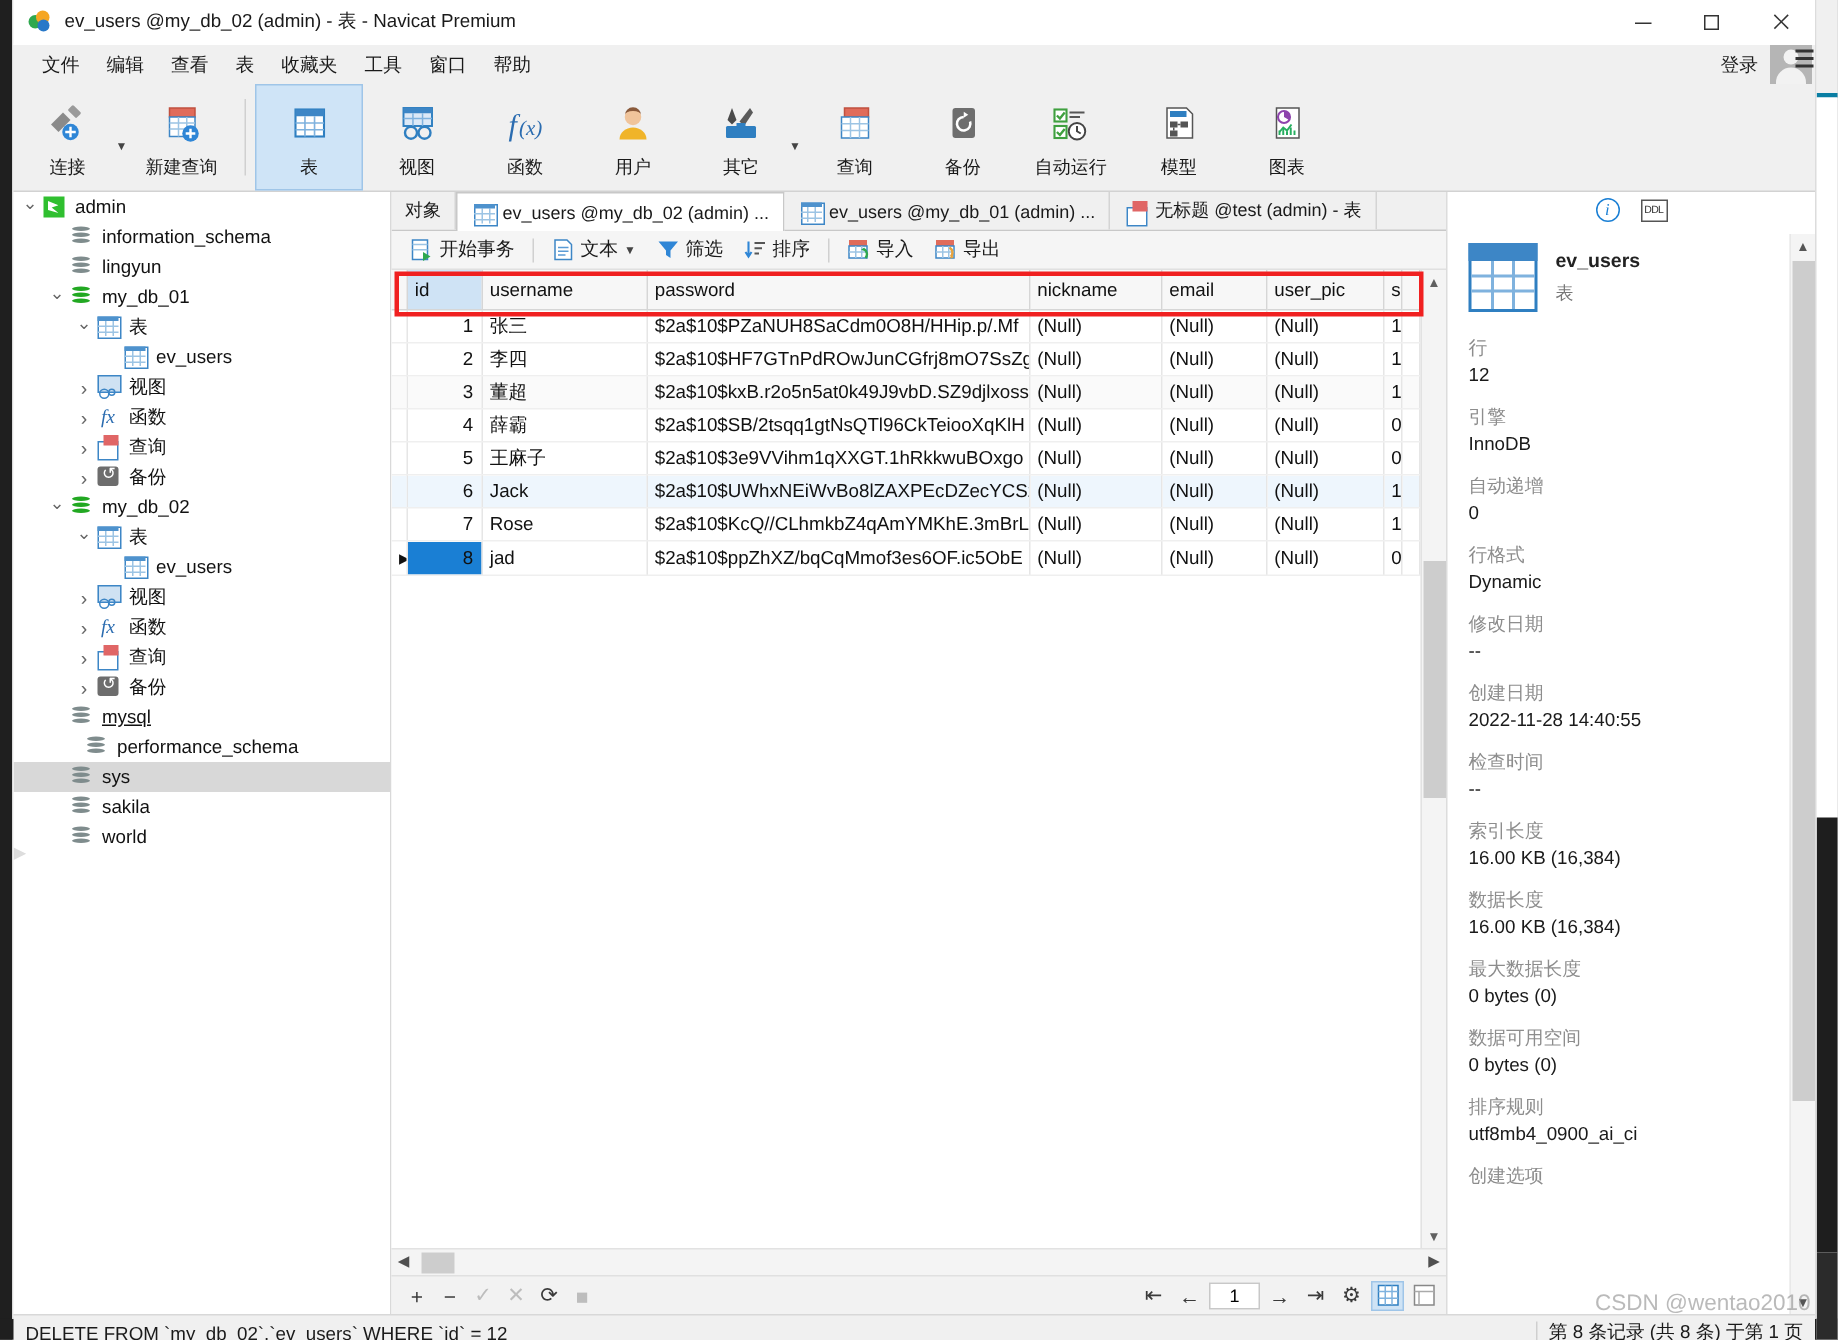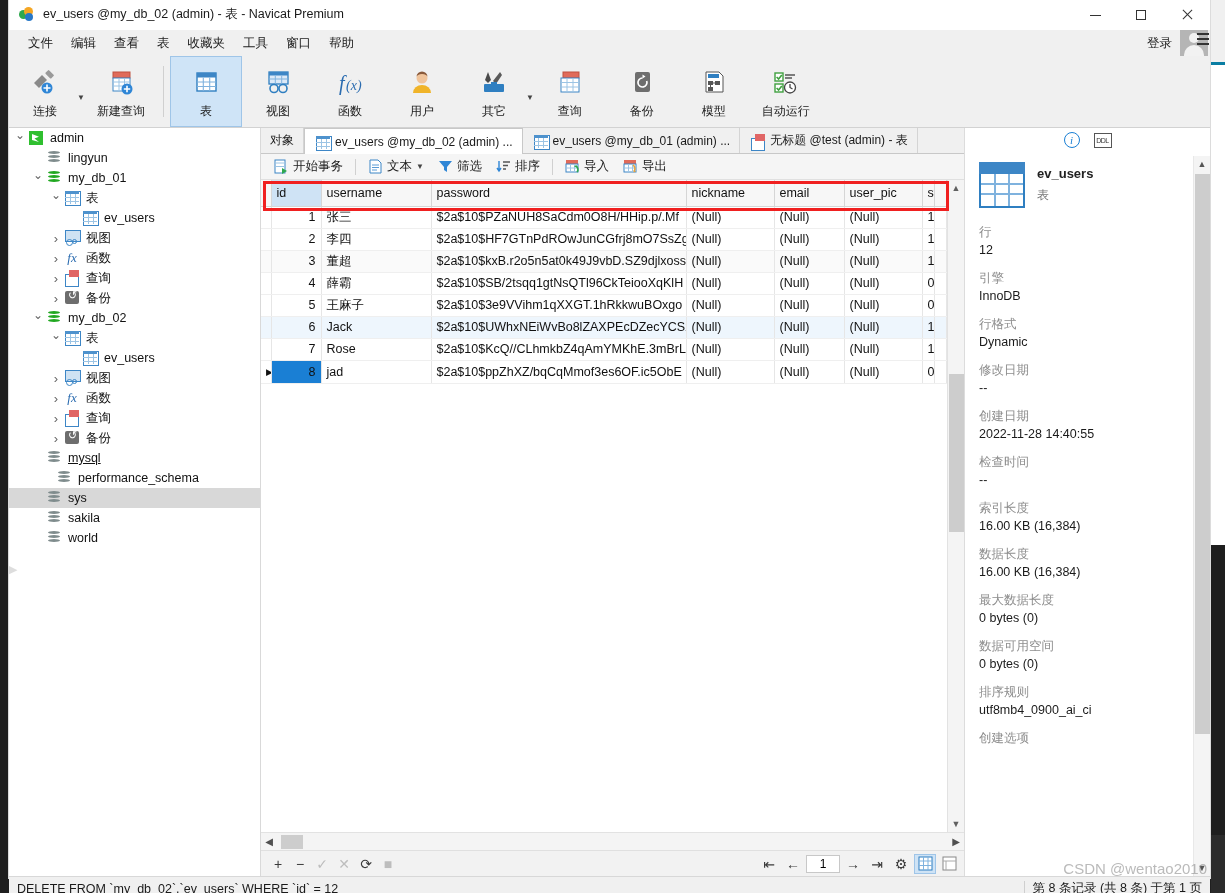--- a/index.html
+++ b/index.html
@@ -424,57 +424,78 @@
             <path d="M15.5 8 a4.5 4.5 0 1 0 4.2 3" stroke="#fff" stroke-width="1.7" fill="none"></path>
             <path d="M15.5 4.5 l0 4 3 -2 z" fill="#fff"></path>
           </svg>
         </div>
         <div class="rb-lbl">备份</div>
       </div>
 
       <div class="rb-btn">
         <div class="rb-ico">
           <svg width="30" height="26" viewBox="0 0 30 26">
-            <path d="M7 2 h13 l4 4 v16 h-17 z" fill="#fff" stroke="#555"></path>
-            <rect x="9" y="4" width="11" height="4" fill="#2f7fc1"></rect>
-            <rect x="9" y="11" width="5" height="4" fill="#555"></rect>
-            <rect x="16" y="11" width="5" height="4" fill="#555"></rect>
-            <rect x="9" y="17" width="5" height="4" fill="#555"></rect>
-            <path d="M14 13 h2 M11.5 15 v2" stroke="#555"></path>
-          </svg>
-        </div>
-        <div class="rb-lbl">模型</div>
-      </div>
-
-      <div class="rb-btn">
-        <div class="rb-ico">
-          <svg width="30" height="26" viewBox="0 0 30 26">
             <rect x="4" y="3" width="8" height="8" fill="#fff" stroke="#3fa03f" stroke-width="1.4"></rect>
             <path d="M5.6 7 l2 2 3.2 -4" stroke="#3fa03f" stroke-width="1.6" fill="none"></path>
             <rect x="4" y="14" width="8" height="8" fill="#fff" stroke="#3fa03f" stroke-width="1.4"></rect>
             <path d="M5.6 18 l2 2 3.2 -4" stroke="#3fa03f" stroke-width="1.6" fill="none"></path>
             <path d="M14 5 h10 M14 8 h7" stroke="#555" stroke-width="1.4"></path>
             <circle cx="19" cy="17.5" r="5.5" fill="#fff" stroke="#444" stroke-width="1.3"></circle>
             <path d="M19 14 v3.5 l2.5 1.5" stroke="#444" stroke-width="1.3" fill="none"></path>
           </svg>
         </div>
         <div class="rb-lbl">自动运行</div>
       </div>
 
+      <div class="rb-btn">
+        <div class="rb-ico">
+          <svg width="30" height="26" viewBox="0 0 30 26">
+            <path d="M7 2 h13 l4 4 v16 h-17 z" fill="#fff" stroke="#555"></path>
+            <rect x="9" y="4" width="11" height="4" fill="#2f7fc1"></rect>
+            <rect x="9" y="11" width="5" height="4" fill="#555"></rect>
+            <rect x="16" y="11" width="5" height="4" fill="#555"></rect>
+            <rect x="9" y="17" width="5" height="4" fill="#555"></rect>
+            <path d="M14 13 h2 M11.5 15 v2" stroke="#555"></path>
+          </svg>
+        </div>
+        <div class="rb-lbl">模型</div>
+      </div>
+
+      <div class="rb-btn">
+        <div class="rb-ico">
+          <svg width="30" height="26" viewBox="0 0 30 26">
+            <rect x="8" y="2" width="15" height="20" fill="#fff" stroke="#555"></rect>
+            <circle cx="13" cy="8" r="4" fill="none" stroke="#8e44ad" stroke-width="1.4"></circle>
+            <path d="M13 8 l0 -4 a4 4 0 0 1 3.4 6 z" fill="#8e44ad"></path>
+            <path d="M10 18 l2.5 -3 2.5 2 3 -4" stroke="#27ae60" stroke-width="1.3" fill="none"></path>
+            <path d="M10 20 v-3 M12.5 20 v-4 M15 20 v-2.5 M17.5 20 v-5 M20 20 v-3" stroke="#27ae60" stroke-width="1.3"></path>
+          </svg>
+        </div>
+        <div class="rb-lbl">图表</div>
+      </div>
 
     </div>
 
     <div class="body-split">
 
       <div class="sidebar" id="tree-host">
         <div class="edge-handle">▶</div>
       <div class="tree-row" style="padding-left: 4px;">
             <span class="chev down"></span>
             <span class="t-ico ico-conn"></span>
             <span>admin</span>
+          </div>
+          <div class="tree-row" style="padding-left: 22px;">
+            <span class="chev"></span>
+            <span class="t-ico ico-db">
+              <i></i>
+              <i></i>
+              <i></i>
+            </span>
+            <span>information_schema</span>
           </div>
           <div class="tree-row" style="padding-left: 22px;">
             <span class="chev"></span>
             <span class="t-ico ico-db">
               <i></i>
               <i></i>
               <i></i>
             </span>
             <span>lingyun</span>
           </div>
@@ -923,20 +944,24 @@
           <div id="ip-fields">
               <div class="ip-field">
                 <div class="ip-k">行</div>
                 <div class="ip-v">12</div>
               </div>
               <div class="ip-field">
                 <div class="ip-k">引擎</div>
                 <div class="ip-v">InnoDB</div>
               </div>
               <div class="ip-field">
+                <div class="ip-k">自动递增</div>
+                <div class="ip-v">0</div>
+              </div>
+              <div class="ip-field">
                 <div class="ip-k">行格式</div>
                 <div class="ip-v">Dynamic</div>
               </div>
               <div class="ip-field">
                 <div class="ip-k">修改日期</div>
                 <div class="ip-v">--</div>
               </div>
               <div class="ip-field">
                 <div class="ip-k">创建日期</div>
                 <div class="ip-v">2022-11-28 14:40:55</div>

